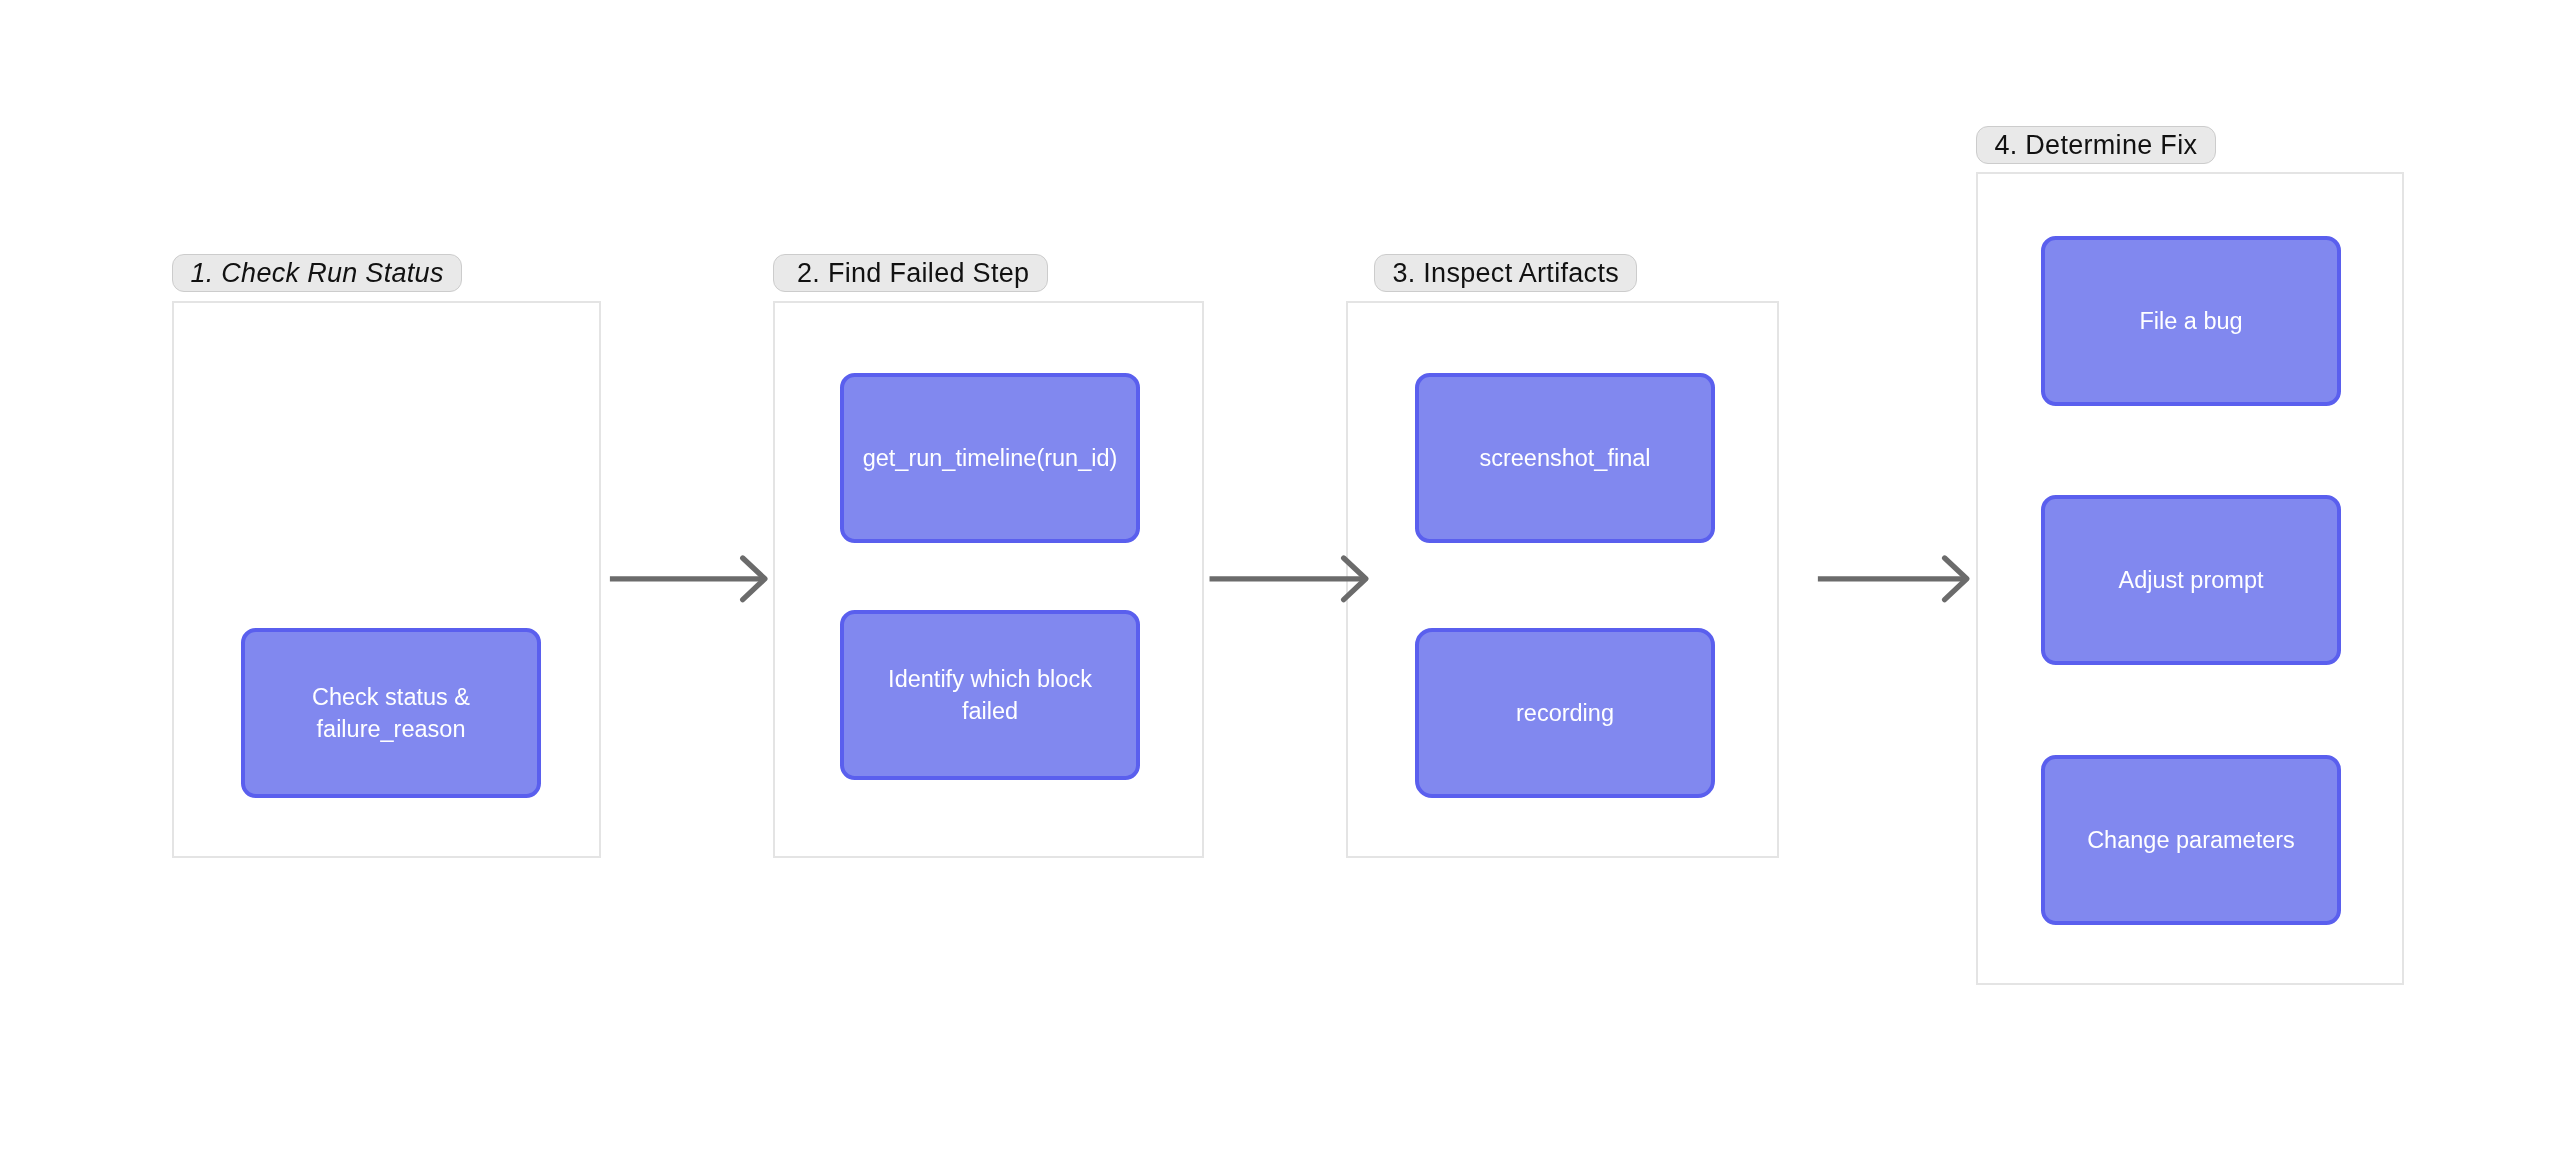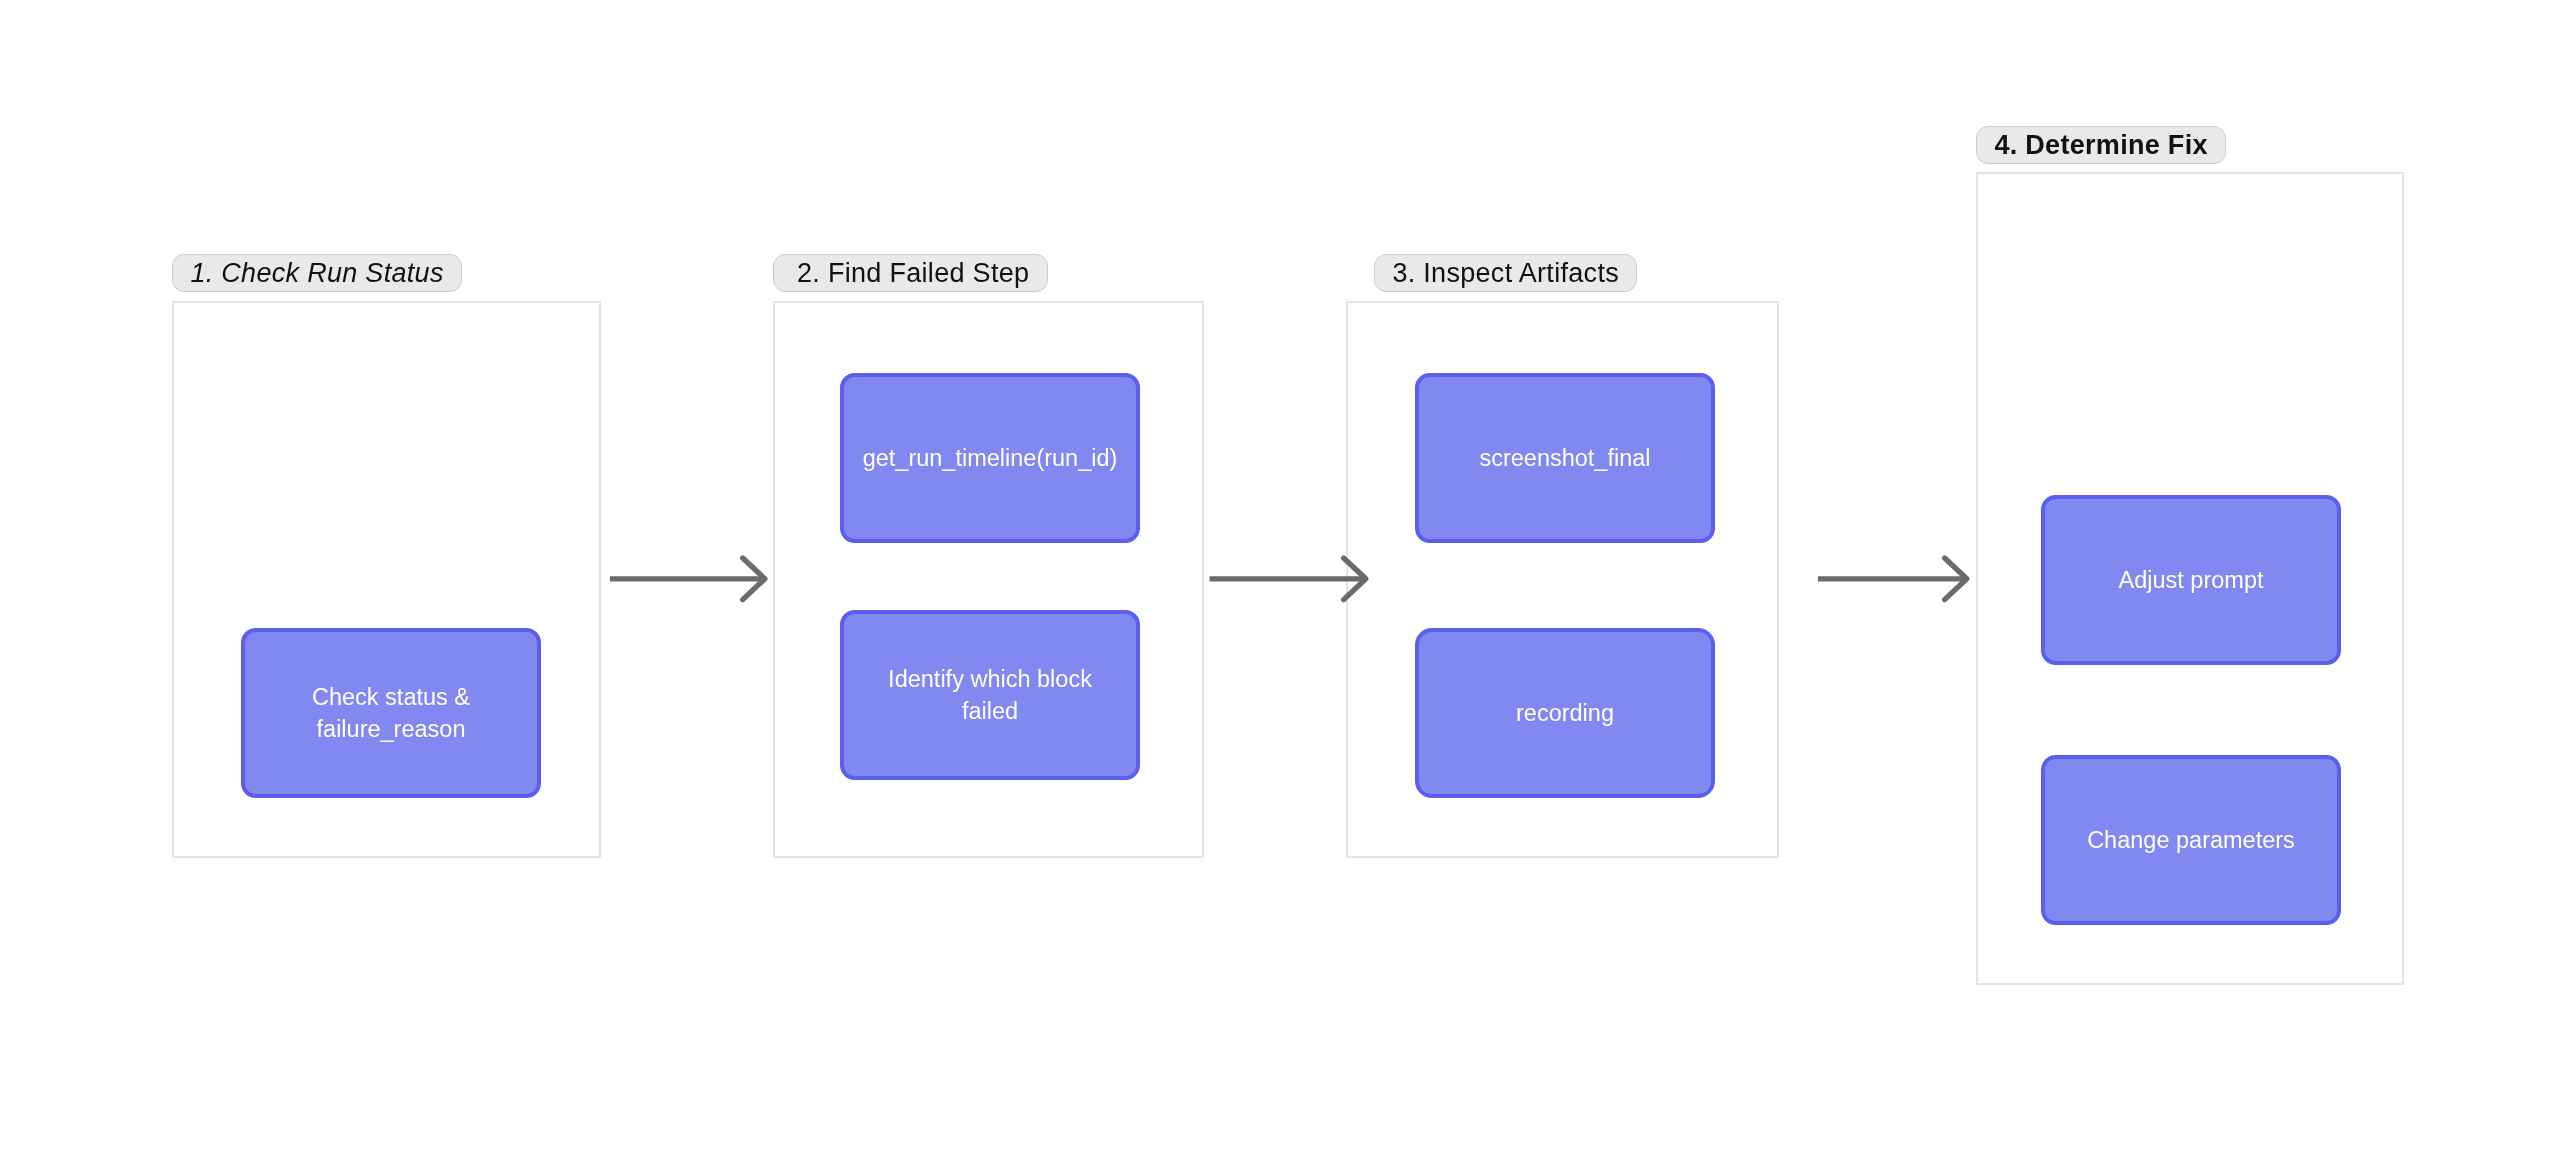--- a/index.html
+++ b/index.html
@@ -59,22 +59,23 @@
     <div class="node" style="left:65px;top:70px;">get_run_timeline(run_id)</div>
     <div class="node" style="left:65px;top:307px;">Identify which block failed</div>
   </div>
 
   <span class="pill" style="left:1374px;top:254px;">3. Inspect Artifacts</span>
   <div class="group" style="left:1346px;top:301px;width:433px;height:557px;">
     <div class="node" style="left:67px;top:70px;">screenshot_final</div>
     <div class="node" style="left:67px;top:325px;border-radius:17px;">recording</div>
   </div>
 
-  <span class="pill" style="left:1976px;top:126px;font-weight:bold;">4. Determine Fix</span>
+  <span class="pill" style="left:1976px;top:126px;">4. Determine Fix</span>
   <div class="group" style="left:1976px;top:172px;width:428px;height:813px;">
+    <div class="node" style="left:63px;top:62px;">File a bug</div>
     <div class="node" style="left:63px;top:321px;">Adjust prompt</div>
     <div class="node" style="left:63px;top:581px;">Change parameters</div>
   </div>
 
   <svg class="arrows" viewBox="0 0 3840 1728">
     <g stroke="#6b6b6b" stroke-width="8" fill="none">
       <path d="M909 863 H1138" stroke-linecap="butt"></path>
       <path d="M1107 832 L1140 863 L1107 894" stroke-linecap="round" stroke-linejoin="round"></path>
     </g>
     <g stroke="#6b6b6b" stroke-width="8" fill="none">

